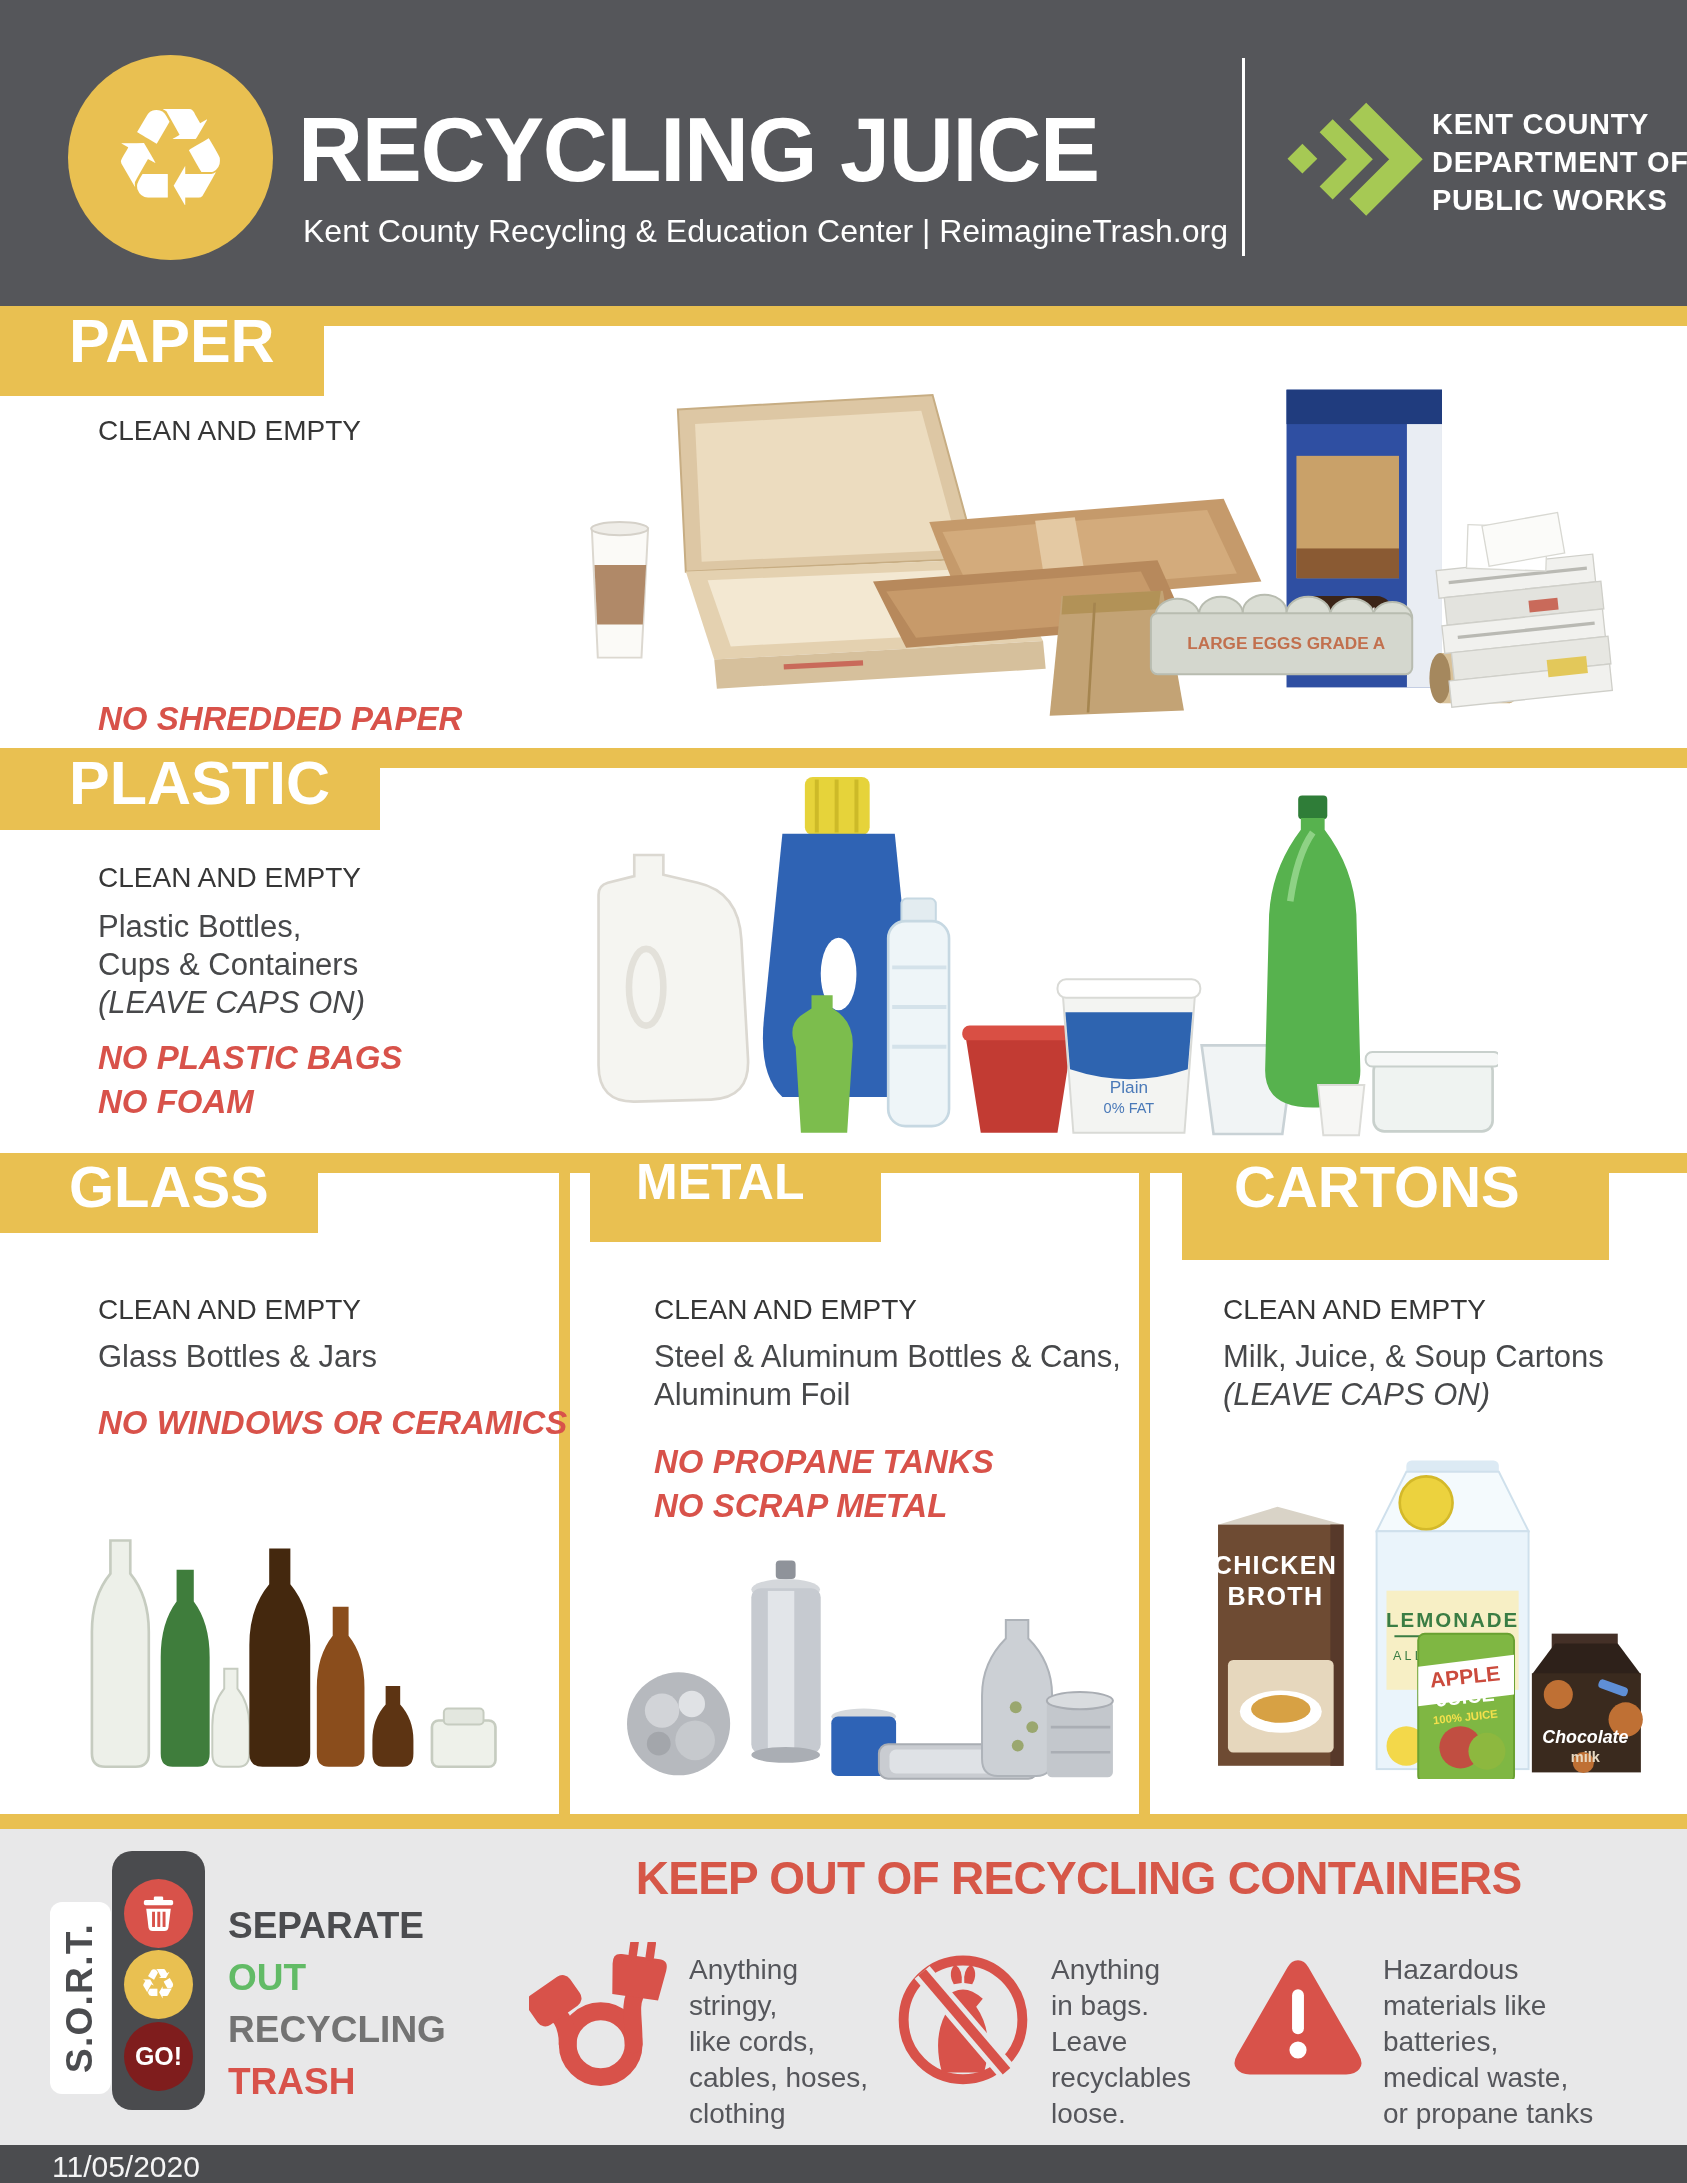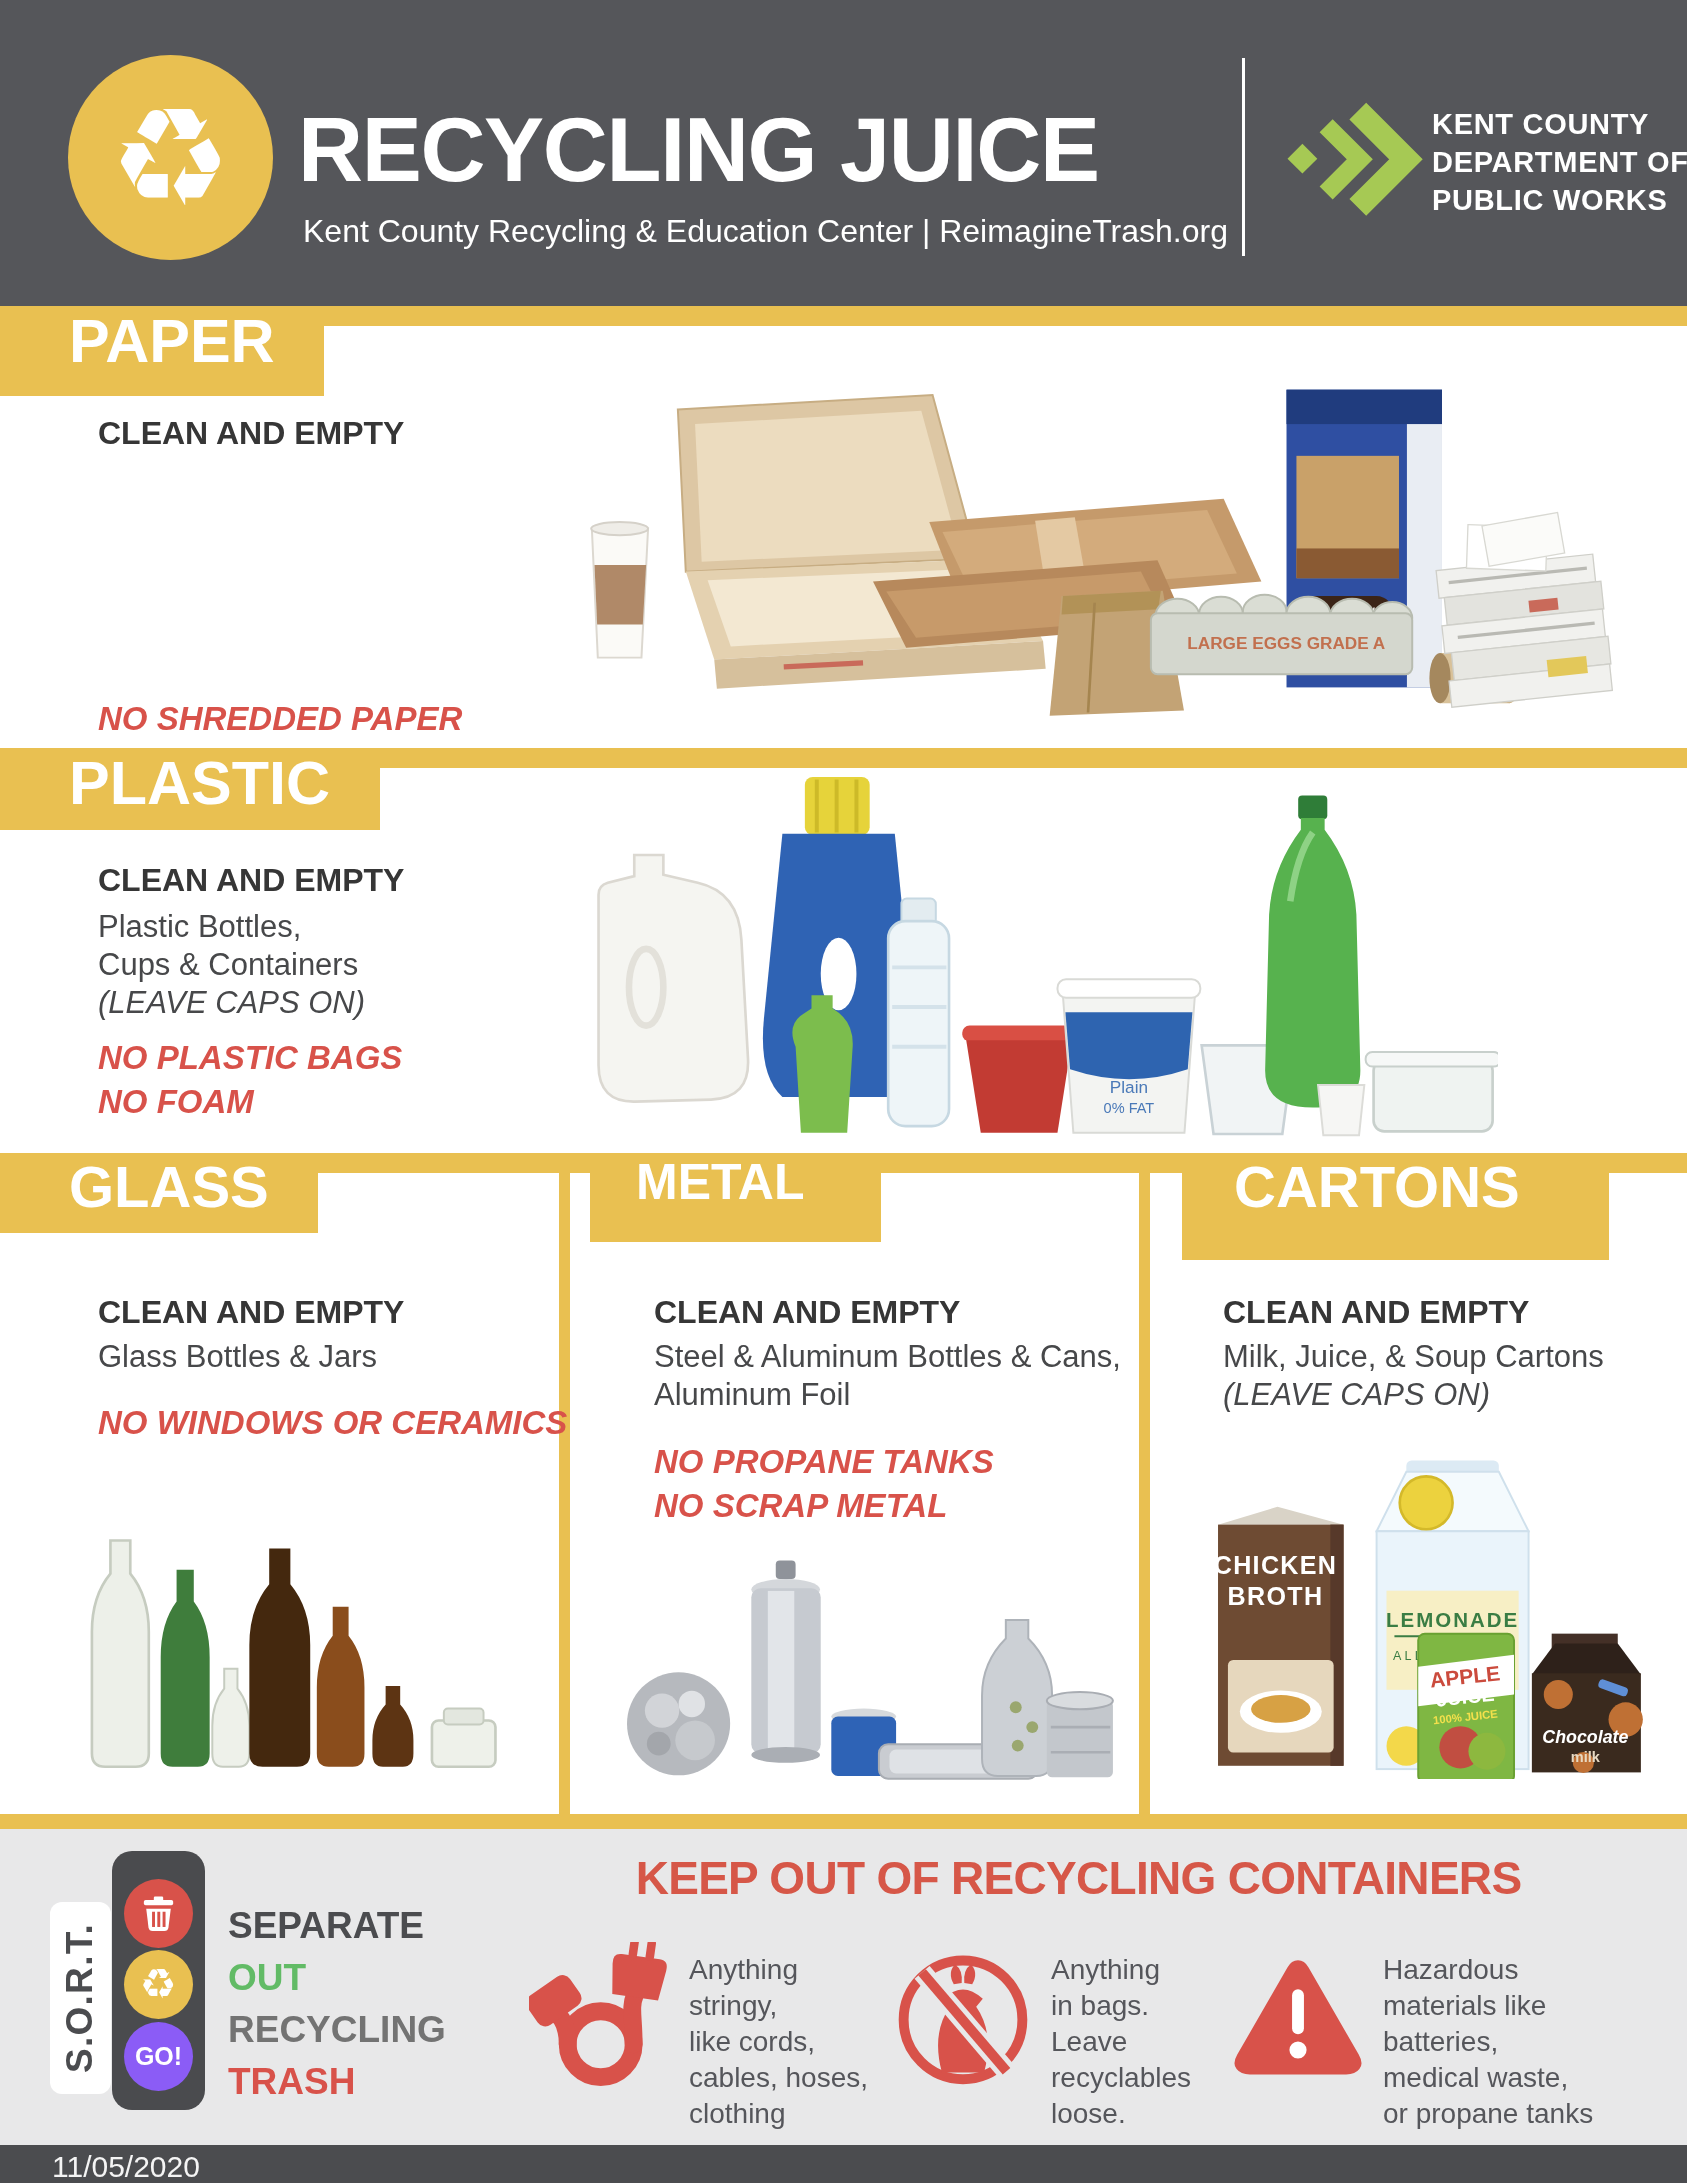--- a/index.html
+++ b/index.html
@@ -13,39 +13,39 @@
   .logo-circle .glyph{color:#ffffff;font-size:136px;line-height:1;font-family:"DejaVu Sans",sans-serif;}
   .title{position:absolute;left:298px;top:99px;font-size:90px;font-weight:700;color:#ffffff;letter-spacing:-1.3px;white-space:nowrap;}
   .subtitle{position:absolute;left:303px;top:213px;font-size:32px;color:#ffffff;white-space:nowrap;}
   .hdr-divider{position:absolute;left:1242px;top:58px;width:3.3px;height:198px;background:#ffffff;}
   .dept{position:absolute;left:1432px;top:105px;font-size:29px;font-weight:700;color:#ffffff;line-height:38px;letter-spacing:0.7px;white-space:nowrap;}
   
   .ystrip{position:absolute;left:0;width:1687px;background:#e9c051;}
   .tab{position:absolute;background:#e9c051;display:flex;}
   .tab-label{color:#ffffff;font-weight:700;white-space:nowrap;}
   
-  .clean{position:absolute;font-size:32px;font-weight:700;color:#363636;white-space:nowrap;}
+  .clean{position:absolute;font-size:28px;font-weight:400;color:#363636;white-space:nowrap;}
   .list{position:absolute;}
   .list span{display:block;font-size:31px;line-height:38px;color:#47484a;white-space:nowrap;}
   .list span.it{font-style:italic;}
   .warnlist{position:absolute;}
   .warnlist span{display:block;font-size:33px;line-height:44px;font-weight:700;font-style:italic;color:#d8524a;white-space:nowrap;}
   
   .vdivider{position:absolute;width:11.2px;background:#e9c051;}
   
   .yline{position:absolute;left:0;top:1814px;width:1687px;height:14.6px;background:#e9c051;}
   .graypanel{position:absolute;left:0;top:1829px;width:1687px;height:316px;background:#e8e8e9;}
   .sort-white{position:absolute;left:50px;top:1902px;width:61px;height:192px;background:#ffffff;border-radius:12px;
               display:flex;align-items:center;justify-content:center;}
   .sort-white span{transform:rotate(-90deg);font-size:37px;font-weight:700;color:#4b4c4f;letter-spacing:1.3px;white-space:nowrap;}
   .tlight{position:absolute;left:112px;top:1851px;width:93px;height:259px;background:#4a4b4e;border-radius:20px;}
   .tl-circle{position:absolute;width:69px;height:69px;border-radius:50%;left:124px;display:flex;align-items:center;justify-content:center;}
   .tl-red{top:1879px;background:#d8524a;}
   .tl-yellow{top:1950px;background:#e9c051;}
-  .tl-green{top:2022px;background:#8b5cf6;}
+  .tl-green{top:2022px;background:#7f1d1d;}
   .tl-yellow .glyph{color:#ffffff;font-size:41px;line-height:1;font-family:"DejaVu Sans",sans-serif;}
   .tl-green .go{color:#ffffff;font-size:25px;font-weight:700;}
   .sort-words{position:absolute;left:228px;top:1900px;}
   .sort-words span{display:block;font-size:37px;font-weight:700;line-height:52px;white-space:nowrap;}
   .sw0{color:#4b4c4f;} .sw1{color:#62bb66;} .sw2{color:#737373;} .sw3{color:#d8524a;}
   .keep-head{position:absolute;left:632px;top:1851px;width:893px;text-align:center;font-size:46px;font-weight:700;
              color:#d65748;letter-spacing:-0.7px;white-space:nowrap;}
   .ko-text{position:absolute;}
   .ko-text span{display:block;font-size:28px;line-height:36px;color:#55565b;white-space:nowrap;}
   

